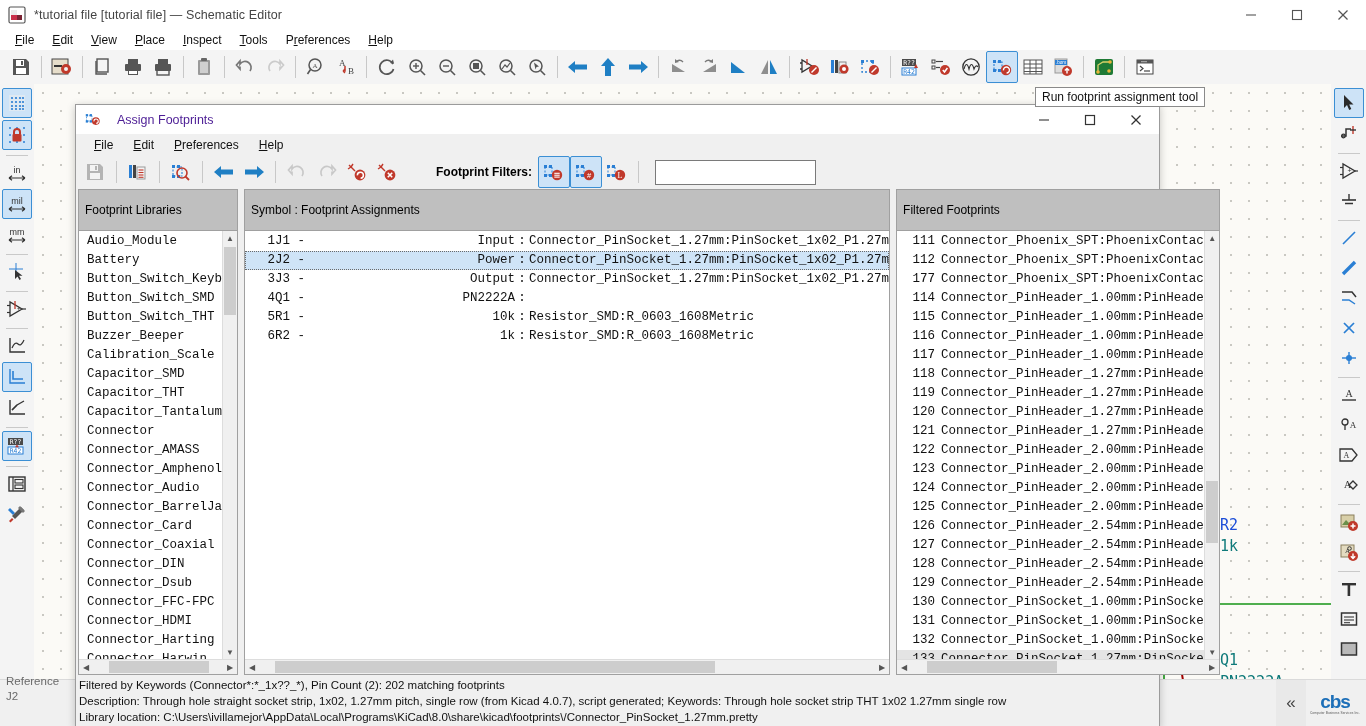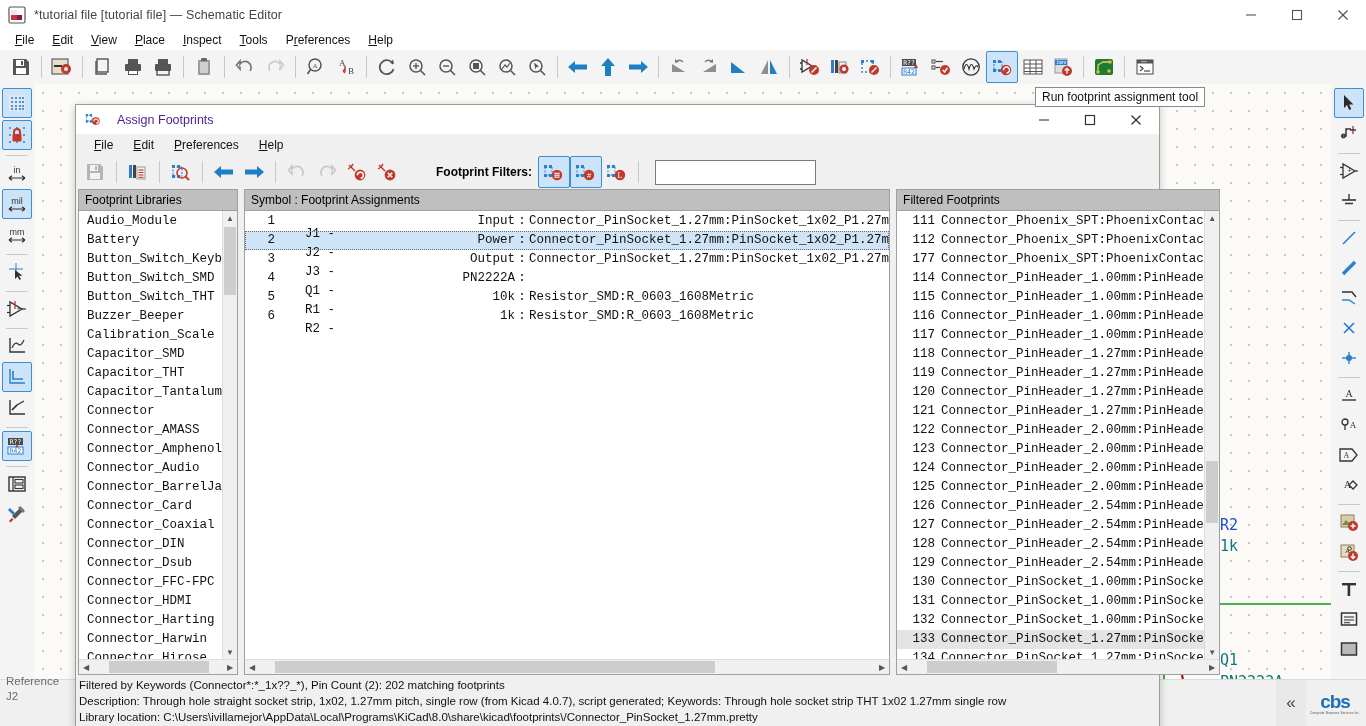--- a/index.html
+++ b/index.html
@@ -69,33 +69,33 @@
   .dlg-tb{height:34px;background:#f0f0f0;display:flex;align-items:center;padding-left:4px;flex:none;position:relative;}
   .dtb-item{width:30px;height:30px;display:flex;align-items:center;justify-content:center;border-radius:2px;position:relative;}
   .dtb-item.sel{background:#cde3f7;border:1px solid #3b8fd4;}
   .dtb-sep{width:1px;height:22px;background:#c8c8c8;margin:0 6px;}
   .filters-label{font-size:12px;font-weight:bold;color:#000;margin:0 6px 0 34px;}
   .filter-input{width:155px;height:21px;border:1px solid #7a7a7a;background:#fff;margin-left:10px;}
 
   
   .panels{flex:1;display:flex;padding:0 2px 0 2px;min-height:0;}
   .panel{display:flex;flex-direction:column;min-height:0;background:#fff;border:1px solid #a0a0a0;}
-  .panel-hdr{background:#bfbfbf;color:#000;font-size:12px;padding:3px 6px;border-bottom:1px solid #a0a0a0;flex:none;}
+  .panel-hdr{background:#bfbfbf;color:#000;font-size:12px;padding:13px 6px;border-bottom:1px solid #a0a0a0;flex:none;}
   .panel-body{flex:1;overflow:hidden;position:relative;background:#fff;}
   .lib-panel{width:163px;margin-right:6px;}
   .sym-panel{flex:1;margin-right:6px;}
   .fp-panel{width:322px;justify-content:center;}
 
   .mono{font-family:"Liberation Mono","DejaVu Sans Mono",monospace;font-size:12.5px;}
   .listitem{height:19px;line-height:19px;padding-left:8px;white-space:nowrap;overflow:hidden;color:#111;}
 
   .sym-row{height:19px;line-height:19px;white-space:nowrap;display:flex;color:#111;}
   .sym-row.sel{background:#cfe4f7;outline:1px dotted #6a6a6a;outline-offset:-1px;}
   .sym-row .n{width:30px;text-align:right;}
-  .sym-row .ref{width:60px;text-align:right;margin-top:13px;}
+  .sym-row .ref{width:60px;text-align:left;}
   .sym-row .val{width:180px;text-align:right;}
   .sym-row .sep{width:14px;text-align:center;}
   .sym-row .fp{flex:1;}
 
   .fp-row{height:19px;line-height:19px;white-space:nowrap;display:flex;color:#111;overflow:hidden;}
   .fp-row.sel{background:#e4e4e4;}
   .fp-row .idx{width:38px;text-align:right;padding-right:6px;}
   .fp-row .nm{flex:1;overflow:hidden;}
 
   

